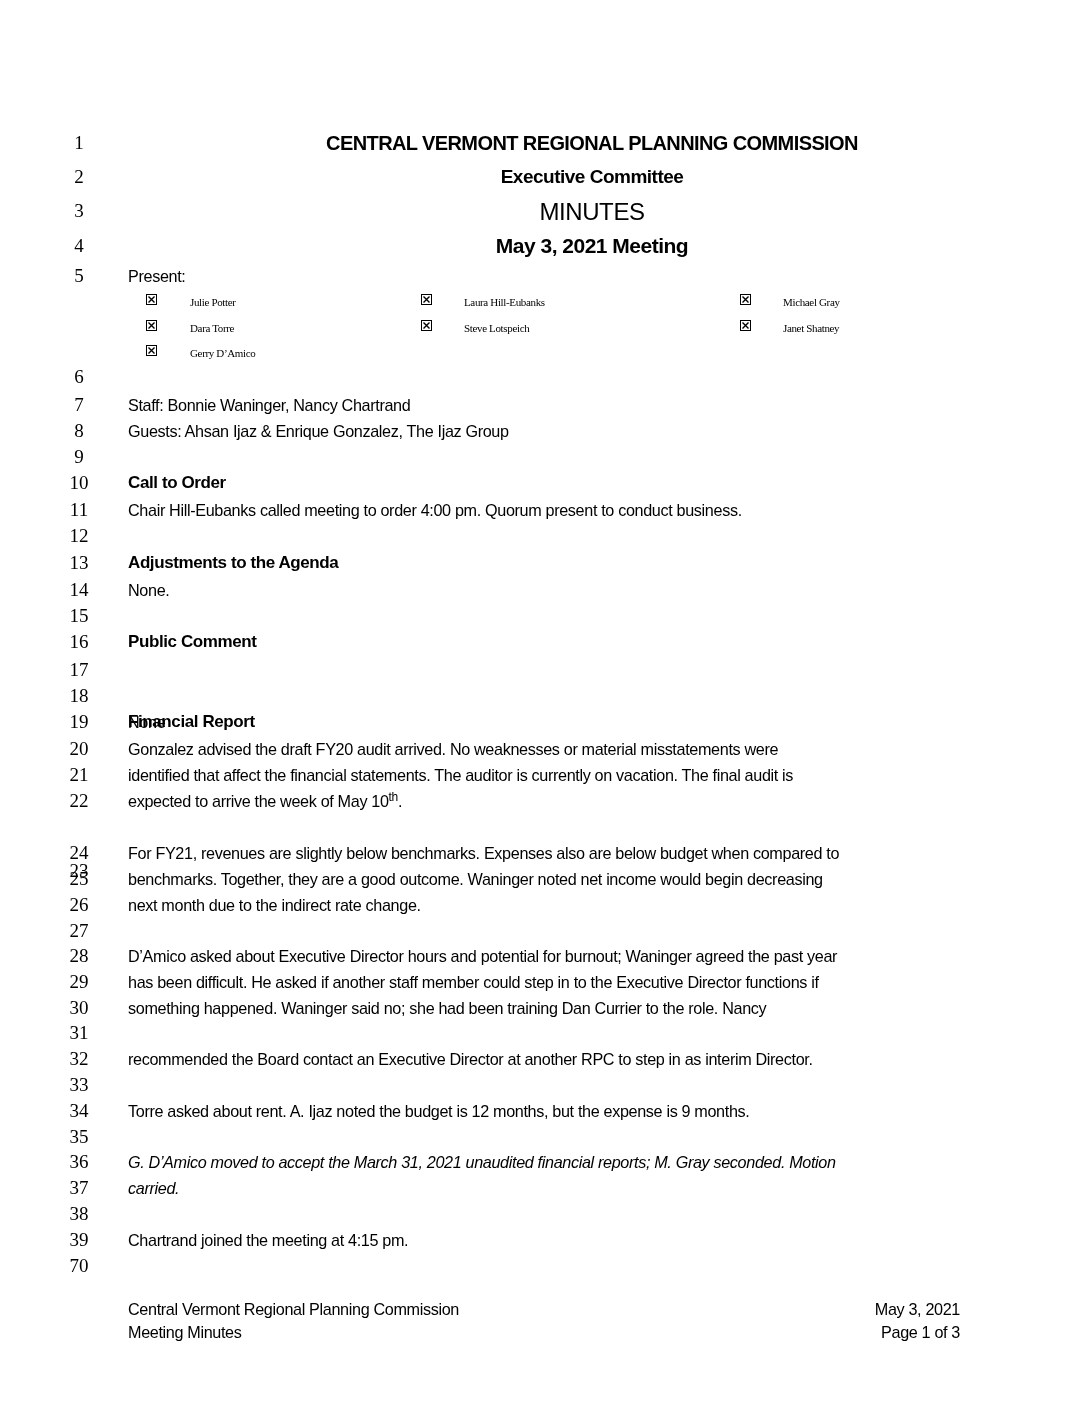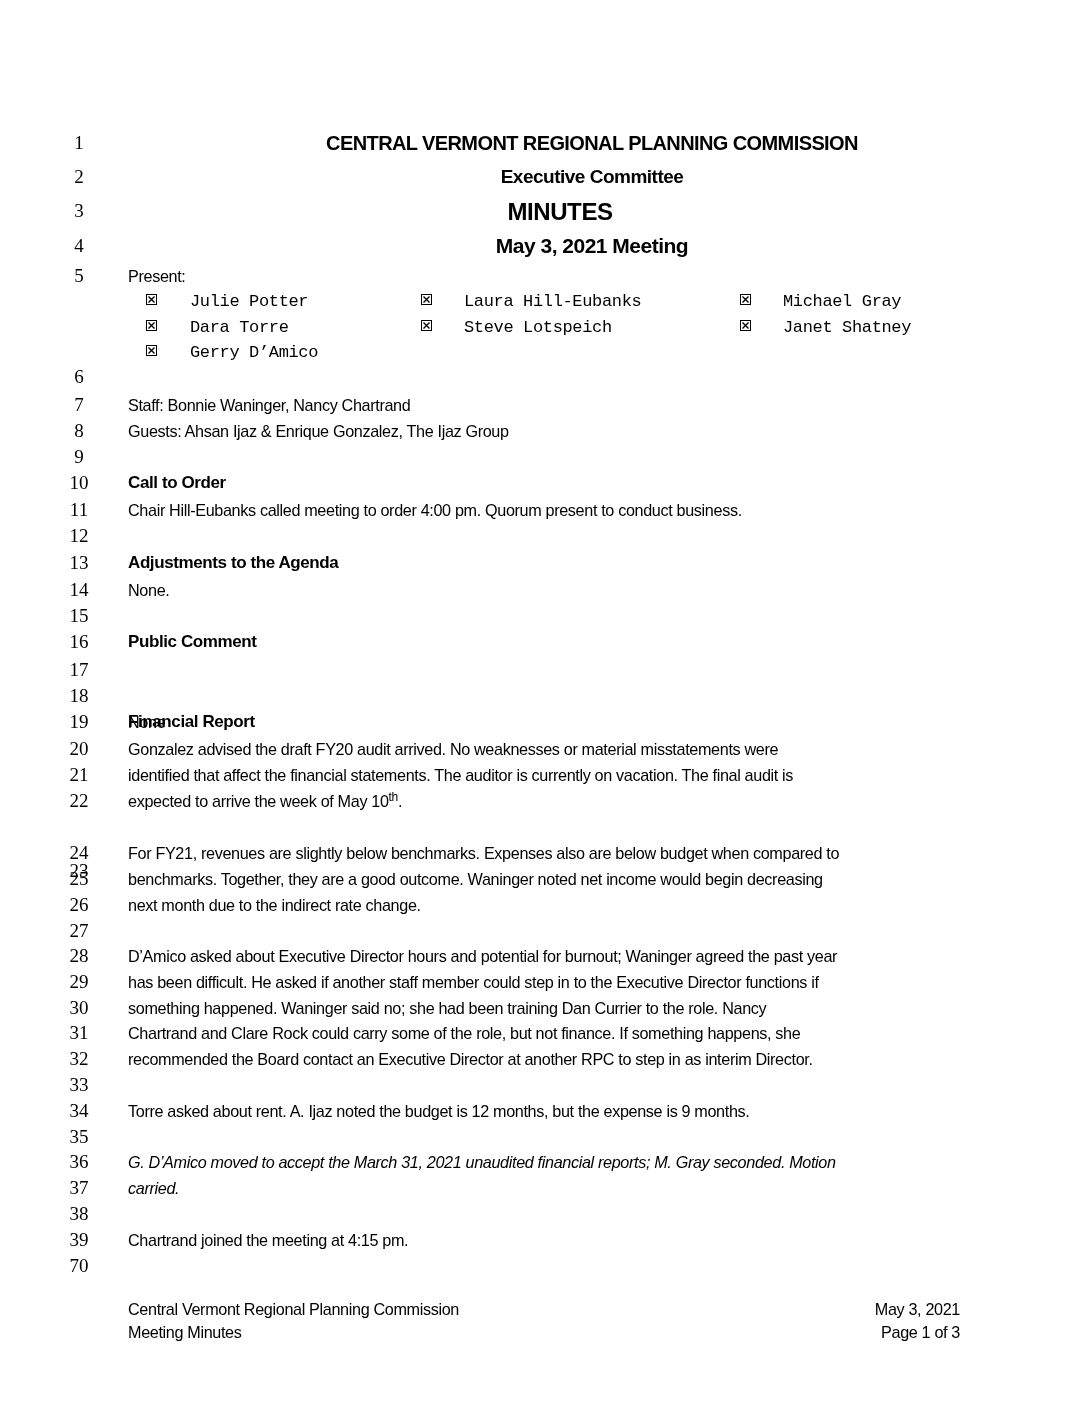--- a/index.html
+++ b/index.html
@@ -10,25 +10,25 @@
       font-family: "Liberation Serif", "DejaVu Serif", serif; font-size: 19px; line-height: 20px;
     }
     .txt {
       position: absolute; left: 128px;
       font-family: "Liberation Sans", "DejaVu Sans", sans-serif; font-size: 16.2px; line-height: 20px;
       letter-spacing: -0.35px; white-space: nowrap;
     }
     .center { left: 0; width: 1088px; text-align: center; padding-left: 96px; box-sizing: border-box; }
     .title1 { font-weight: bold; font-size: 20px; letter-spacing: -0.6px; }
     .title2 { font-weight: bold; font-size: 19px; letter-spacing: -0.5px; }
-    .title3 { font-weight: bold; font-size: 24px; letter-spacing: -0.4px; padding-left: 32px; }
+    .title3 { font-weight: normal; font-size: 24px; letter-spacing: -0.4px; }
     .title4 { font-weight: bold; font-size: 21px; letter-spacing: -0.5px; }
     .heading { font-weight: bold; font-size: 17px; letter-spacing: -0.4px; }
     .italic { font-style: italic; }
-    .att { position: absolute; font-family: Liberation Mono, monospace; font-size: 17px; line-height: 20px; letter-spacing: -0.35px; white-space: nowrap; }
+    .att { position: absolute; font-family: Liberation Serif, serif; font-size: 11px; line-height: 20px; letter-spacing: -0.35px; white-space: nowrap; }
     .chk {
       position: absolute; width: 11px; height: 11px; border: 1.5px solid #000; box-sizing: border-box;
       display: flex; align-items: center; justify-content: center;
     }
     .chk svg { width: 7px; height: 7px; }
     sup { font-size: 12px; line-height: 0; vertical-align: 6px; }
     .footer { position: absolute; font-family: "Liberation Sans", "DejaVu Sans", sans-serif; font-size: 16.2px; line-height: 21px; letter-spacing: -0.35px; white-space: nowrap; }
     .footer.right { text-align: right; }
   </style>
 </head>
@@ -155,21 +155,20 @@
   <div class="txt" style="top:765px;">identified that affect the financial statements.  The auditor is currently on vacation.  The final audit is</div>
   <div class="txt" style="top:791px;"><span>expected to arrive the week of May 10</span><sup>th</sup><span>.</span></div>
 
   <div class="txt" style="top:843px;">For FY21, revenues are slightly below benchmarks.  Expenses also are below budget when compared to</div>
   <div class="txt" style="top:869px;">benchmarks.  Together, they are a good outcome.  Waninger noted net income would begin decreasing</div>
   <div class="txt" style="top:895px;">next month due to the indirect rate change.</div>
 
   <div class="txt" style="top:946px;">D’Amico asked about Executive Director hours and potential for burnout; Waninger agreed the past year</div>
   <div class="txt" style="top:972px;">has been difficult.  He asked if another staff member could step in to the Executive Director functions if</div>
   <div class="txt" style="top:998px;">something happened.  Waninger said no; she had been training Dan Currier to the role.  Nancy</div>
-  <div class="txt" style="top:1023px;">Chartrand and Clare Rock could carry some of the role, but not finance.  If something happens, she</div>
   <div class="txt" style="top:1049px;">recommended the Board contact an Executive Director at another RPC to step in as interim Director.</div>
 
   <div class="txt" style="top:1101px;">Torre asked about rent.  A. Ijaz noted the budget is 12 months, but the expense is 9 months.</div>
 
   <div class="txt italic" style="top:1152px;">G. D’Amico moved to accept the March 31, 2021 unaudited financial reports; M. Gray seconded.  Motion</div>
   <div class="txt italic" style="top:1178px;">carried.</div>
 
   <div class="txt" style="top:1230px;">Chartrand joined the meeting at 4:15 pm.</div>
 
   <div class="footer" style="left:128px;top:1299px;">Central Vermont Regional Planning Commission</div>

